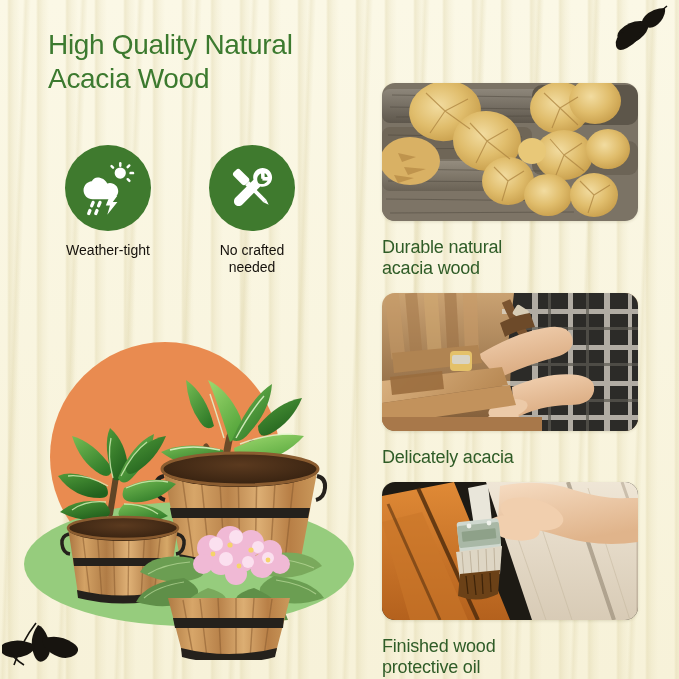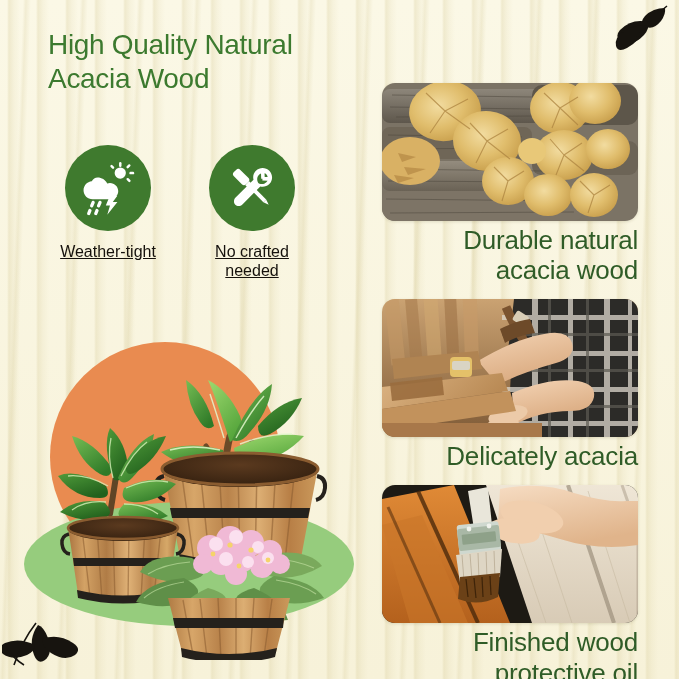--- a/index.html
+++ b/index.html
@@ -43,23 +43,22 @@
   
   .features{position:absolute;left:50px;top:145px;width:260px;display:flex;gap:28px;}
   .feature{width:116px;display:flex;flex-direction:column;align-items:center;}
   .badge{
     width:86px;height:86px;border-radius:50%;
     display:flex;align-items:center;justify-content:center;
   }
   .badge svg{display:block;}
   .feature-label{
     margin-top:11px;text-align:center;
-    color:#15110c;font-size:16px;line-height:1.2;
+    color:#15110c;font-size:14px;line-height:1.2;
     white-space:pre-line;
-    text-decoration:underline;
   }
 
   
   .hero{position:absolute;left:18px;top:330px;width:350px;height:330px;}
   .hero .orange-circle{
     position:absolute;left:32px;top:12px;width:230px;height:230px;
     border-radius:50%;
   }
   .hero .green-ellipse{
     position:absolute;left:6px;top:172px;width:330px;height:124px;
@@ -70,23 +69,23 @@
   
   .cards{position:absolute;left:382px;top:83px;width:256px;}
   .card{margin-bottom:8px;}
   .photo{
     width:256px;height:138px;border-radius:13px;
     overflow:hidden;position:relative;
     box-shadow:0 1px 3px rgba(90,78,40,.16);
   }
   .photo svg{display:block;width:100%;height:100%;}
   .caption{
-    text-align:right;color:#2f5c27;
-    font-size:26px;line-height:1.16;
-    padding:4px 0 6px;white-space:pre-line;
+    text-align:left;color:#2f5c27;
+    font-size:18px;line-height:1.16;
+    padding:16px 0 6px;white-space:pre-line;
     letter-spacing:-0.2px;
   }
 
   
   .leaf-tr{position:absolute;right:10px;top:2px;width:66px;height:56px;}
   .leaf-bl{position:absolute;left:2px;bottom:4px;width:82px;height:66px;}
   .leaf-tr svg,.leaf-bl svg{display:block;width:100%;height:100%;}
 </style>
 </head>
 <body>

